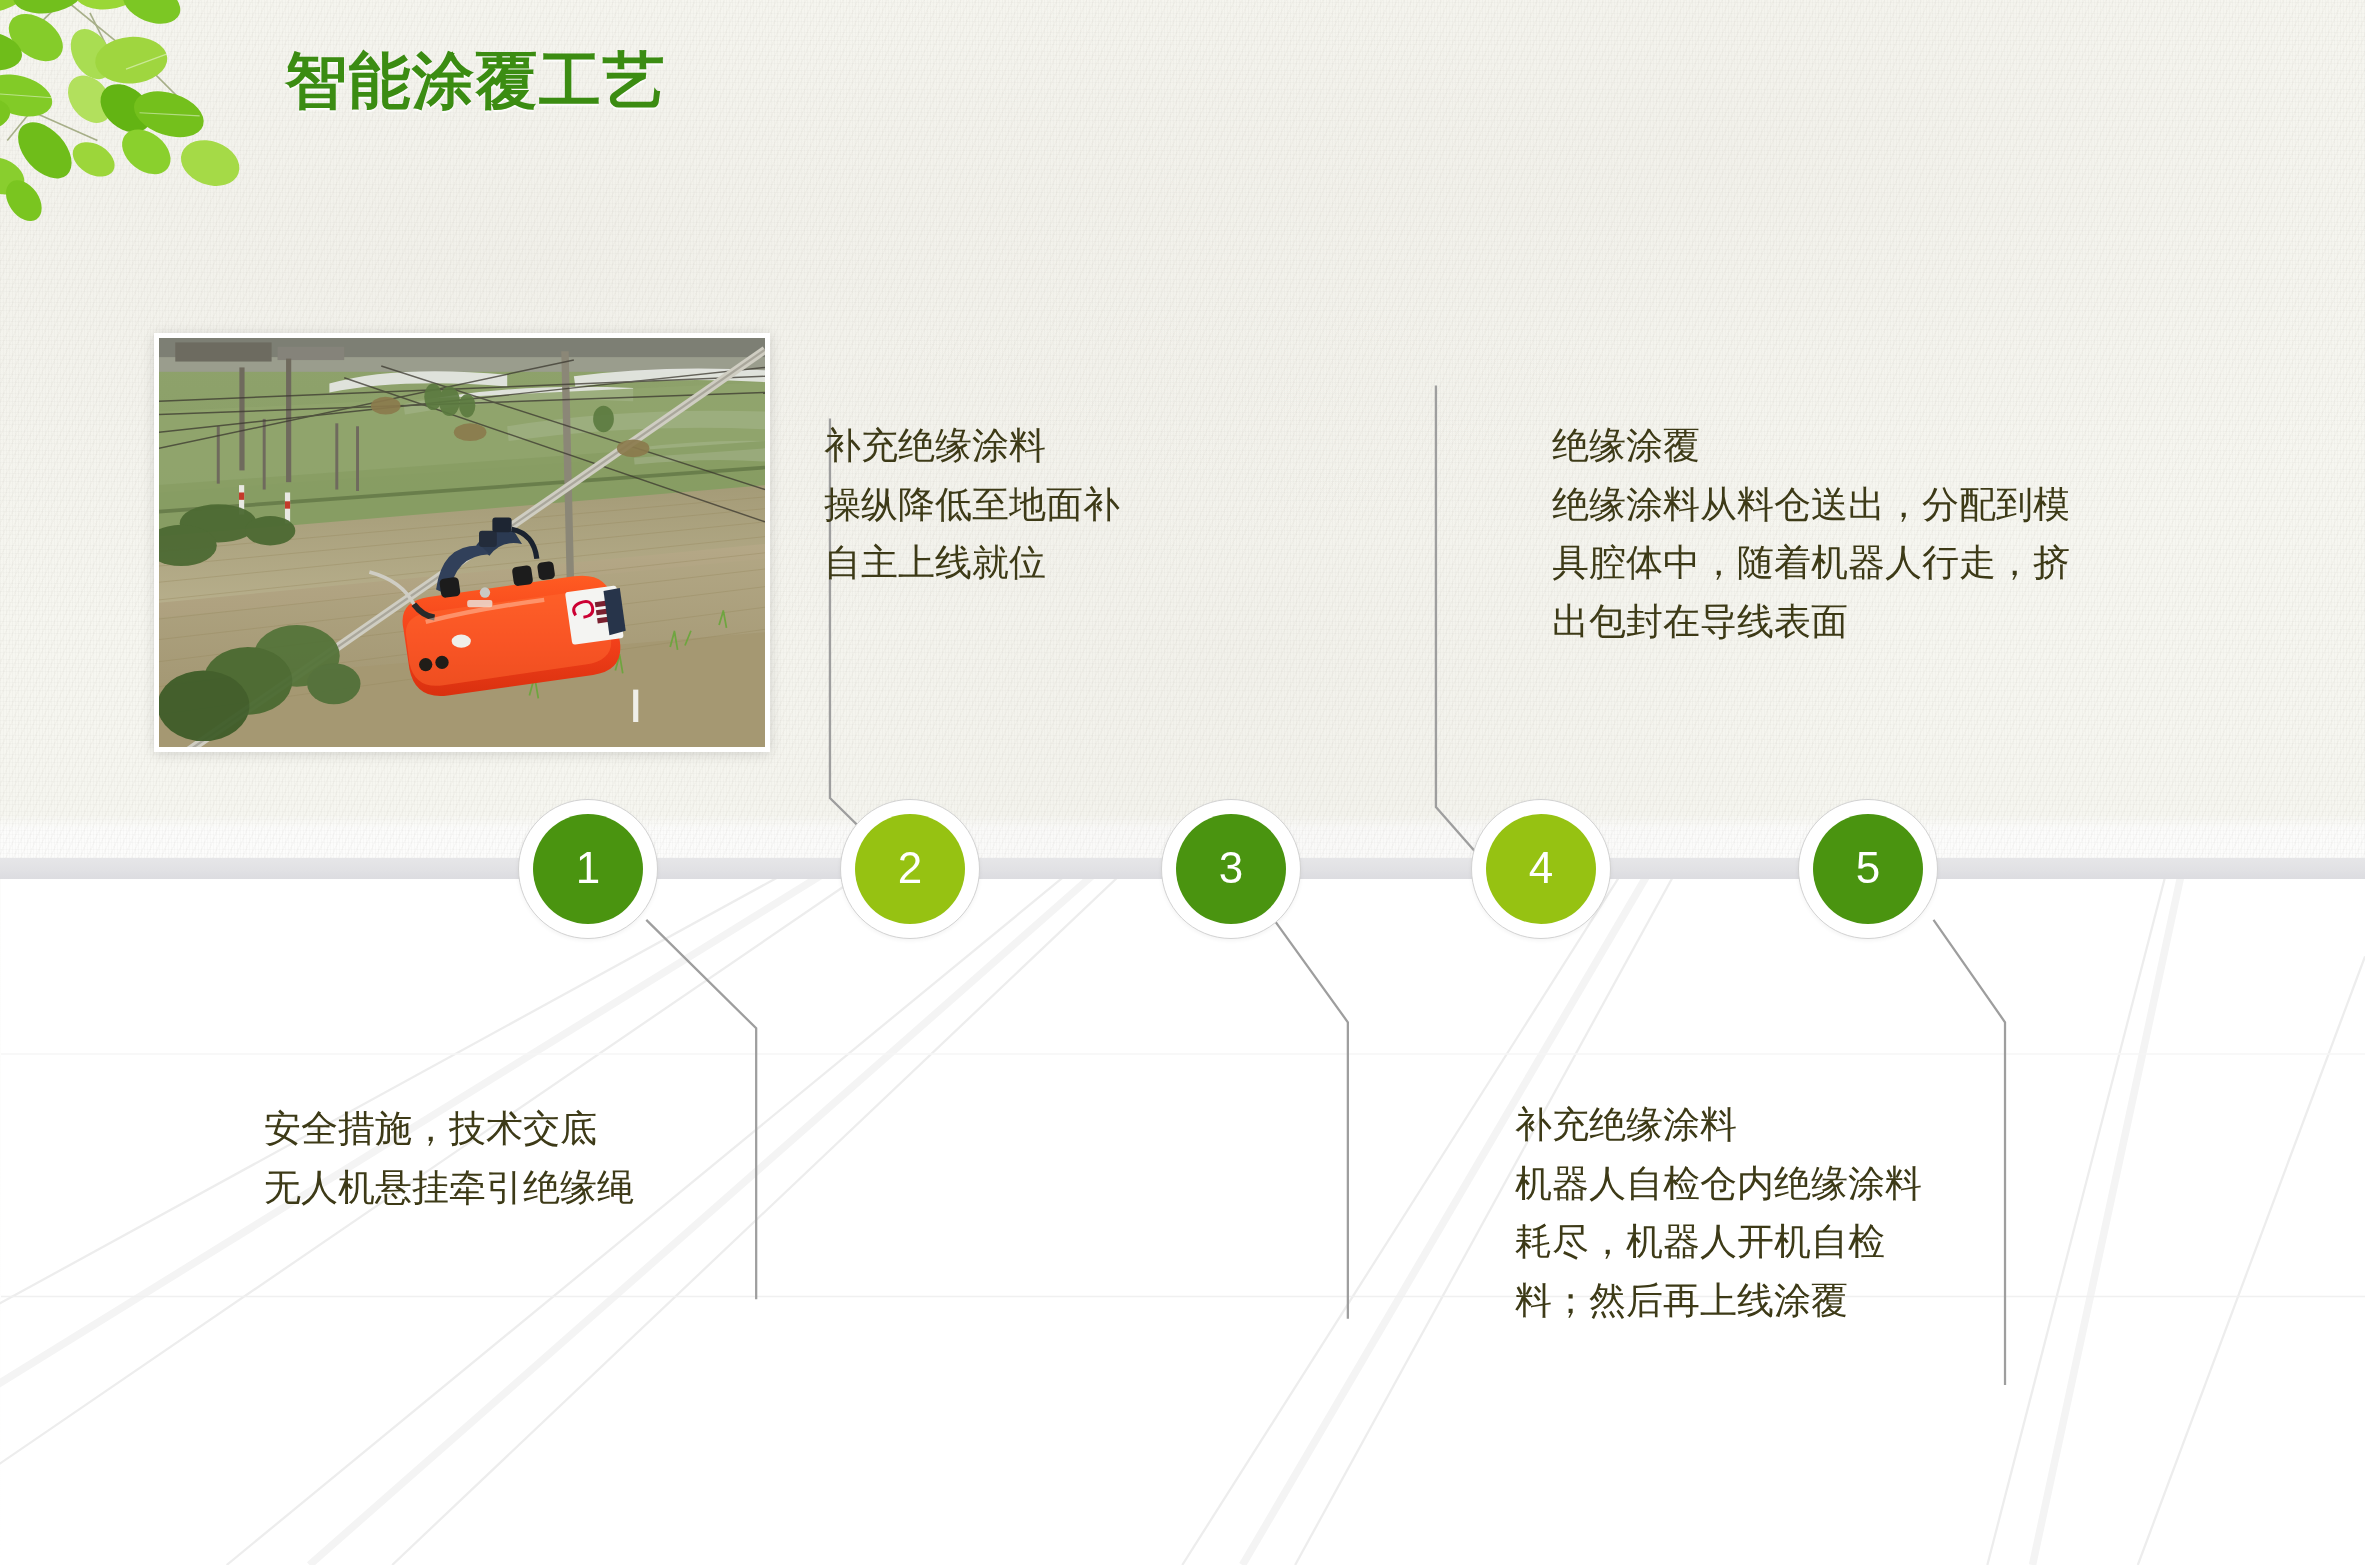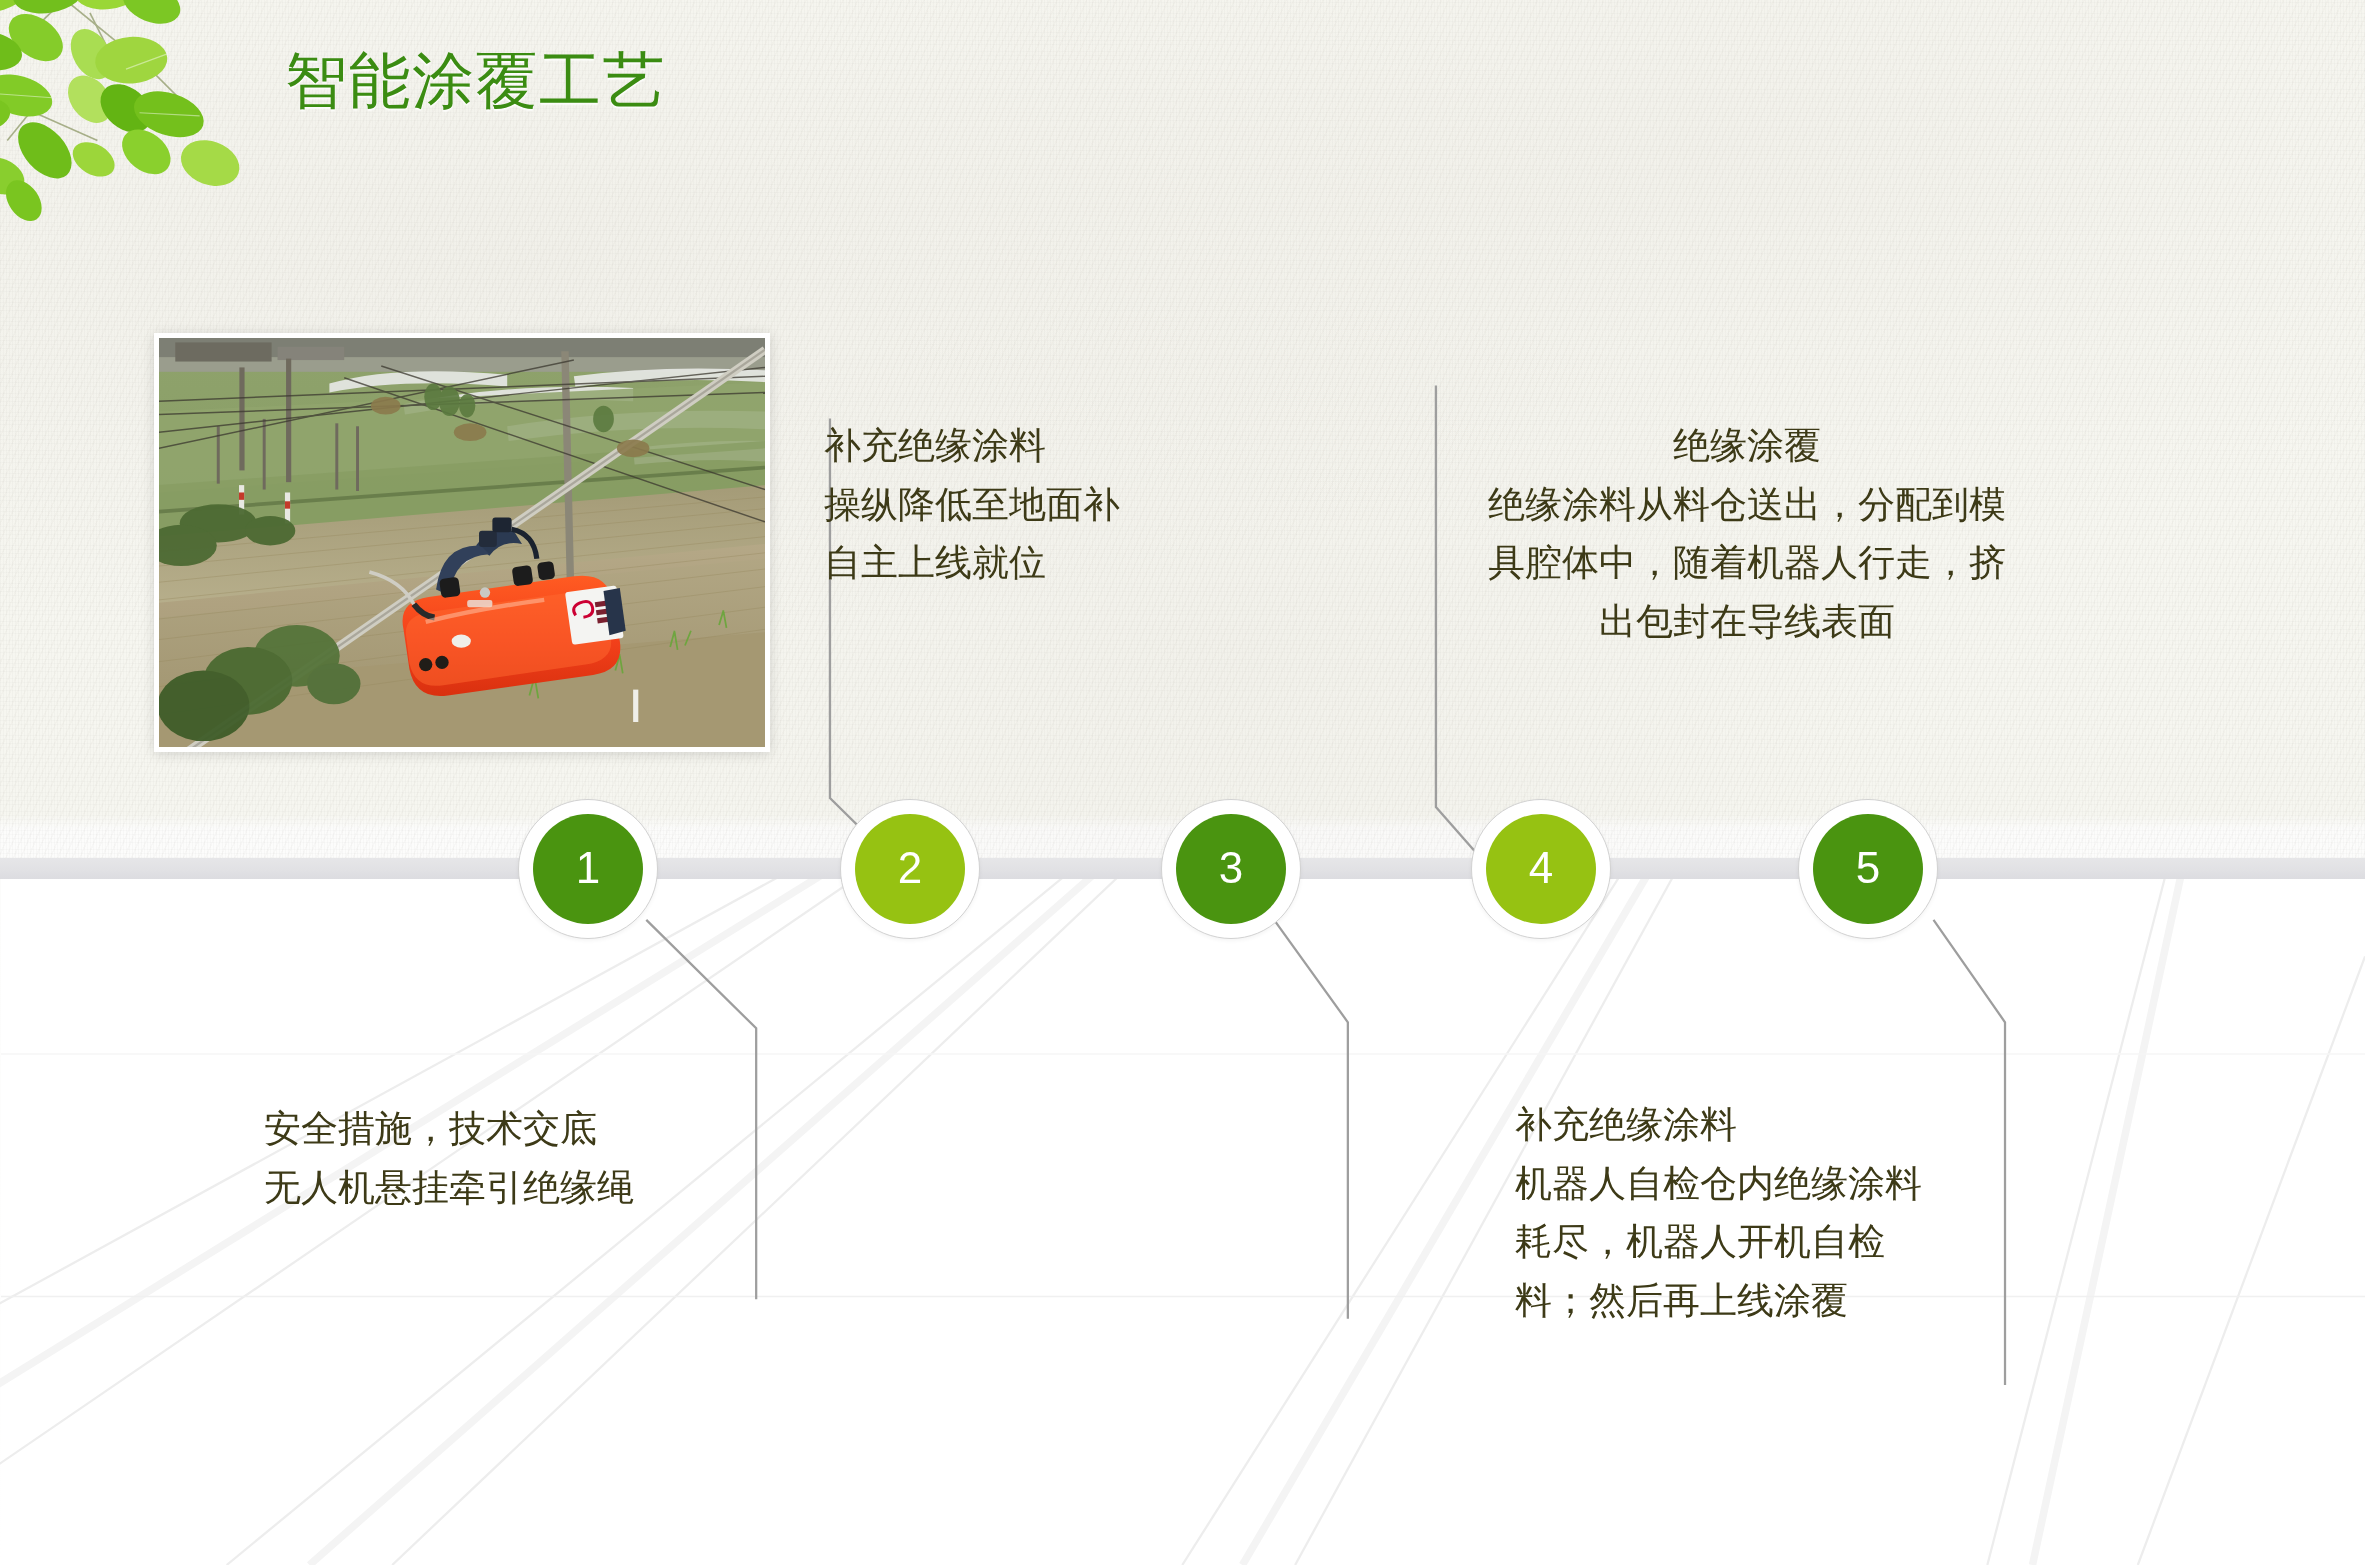--- a/index.html
+++ b/index.html
@@ -38,21 +38,21 @@
 
   
   .floor { position:absolute; left:0; top:866px; width:2366px; height:699px; overflow:hidden; }
 
   
   .leaves { position:absolute; left:-22.6px; top:-21px; width:301px; height:248px; }
 
   
   .title {
     position:absolute; left:285px; top:39px;
-    font-size:62px; font-weight:normal; letter-spacing:1.5px;
+    font-size:62px; font-weight:bold; letter-spacing:1.5px;
     color:#3b8c12;
     white-space:nowrap;
     text-shadow:0 1.5px 1.5px rgba(255,255,255,.9);
   }
 
   
   .photo {
     position:absolute; left:154px; top:333px;
     width:616px; height:419px;
     border:5.3px solid #ffffff;
@@ -387,21 +387,21 @@
       <span>5</span>
     </div>
   </div>
 
   <div class="txt" style="left:824px; top:420px;">
     <div>补充绝缘涂料</div>
     <div>操纵降低至地面补</div>
     <div>自主上线就位</div>
   </div>
 
-  <div class="txt" style="left:1488px; top:420px;text-align:center;">
+  <div class="txt" style="left:1552px; top:420px;">
     <div>绝缘涂覆</div>
     <div>绝缘涂料从料仓送出，分配到模</div>
     <div>具腔体中，随着机器人行走，挤</div>
     <div>出包封在导线表面</div>
   </div>
 
   <div class="txt" style="left:264px; top:1103px;">
     <div>安全措施，技术交底</div>
     <div>无人机悬挂牵引绝缘绳</div>
   </div>

